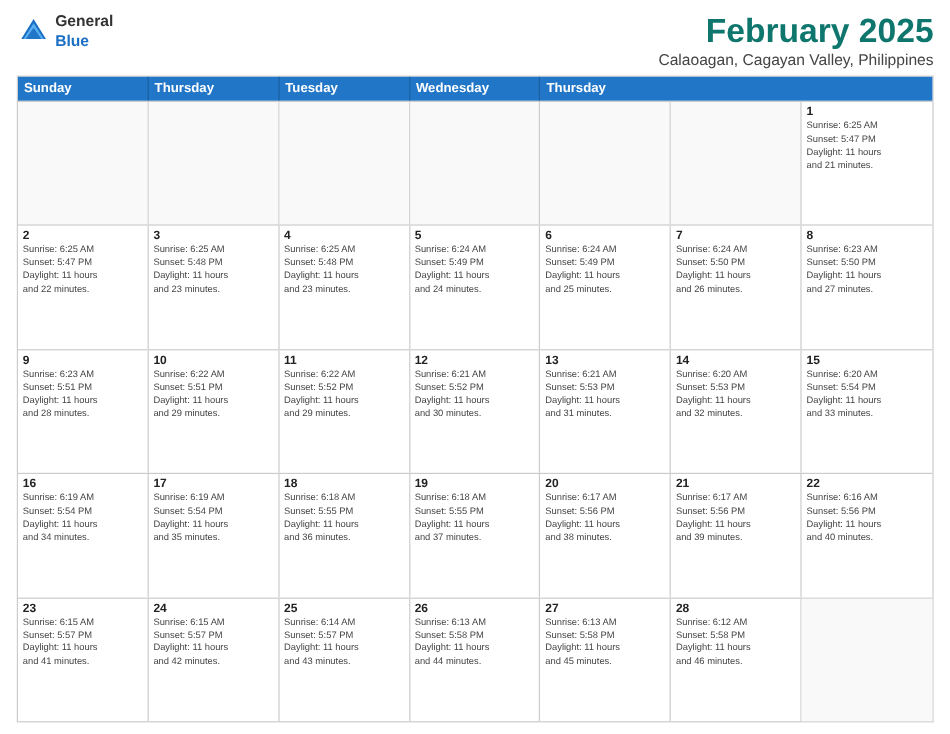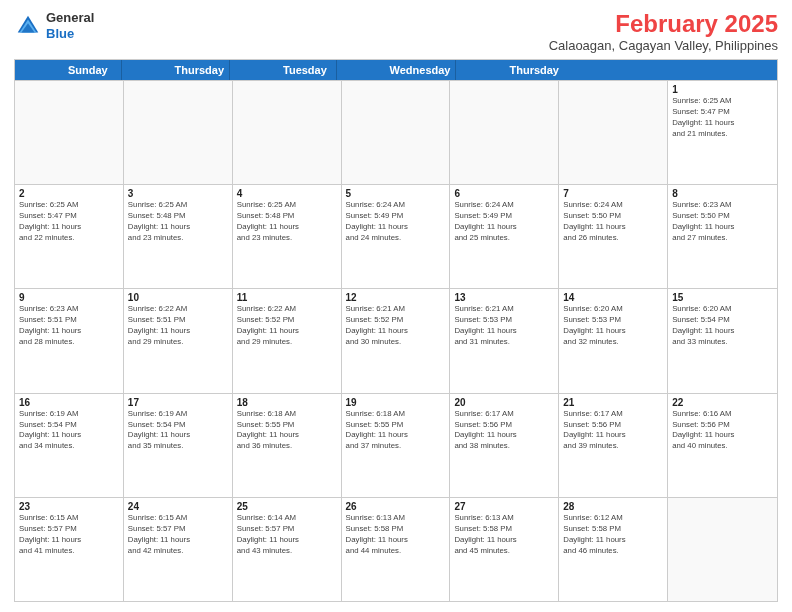--- a/index.html
+++ b/index.html
@@ -37,23 +37,23 @@
     .logo-text .general { color: #333; }
     .logo-text .blue { color: #1a6fc4; }
     .logo-icon {
       width: 28px;
       height: 28px;
     }
     .title-block {
       text-align: right;
     }
     .month-title {
-      font-size: 24px;
+      font-size: 28px;
       font-weight: bold;
-      color: #ef4444;
+      color: #0f766e;
     }
     .location {
       font-size: 13px;
       color: #444;
       margin-left: 32px;
     }
     .calendar {
       flex: 1;
       display: flex;
       flex-direction: column;
@@ -64,21 +64,20 @@
       grid-template-columns: repeat(7, 1fr);
       background: #2176c7;
     }
     .cal-header-cell {
       color: #fff;
       font-size: 11px;
       font-weight: bold;
       padding: 4px 5px;
       text-align: left;
       border-right: 1px solid #1a5fa0;
-      margin-left: 48px;
     }
     .cal-header-cell:last-child { border-right: none; }
     .cal-body {
       flex: 1;
       display: flex;
       flex-direction: column;
     }
     .cal-row {
       display: grid;
       grid-template-columns: repeat(7, 1fr);

